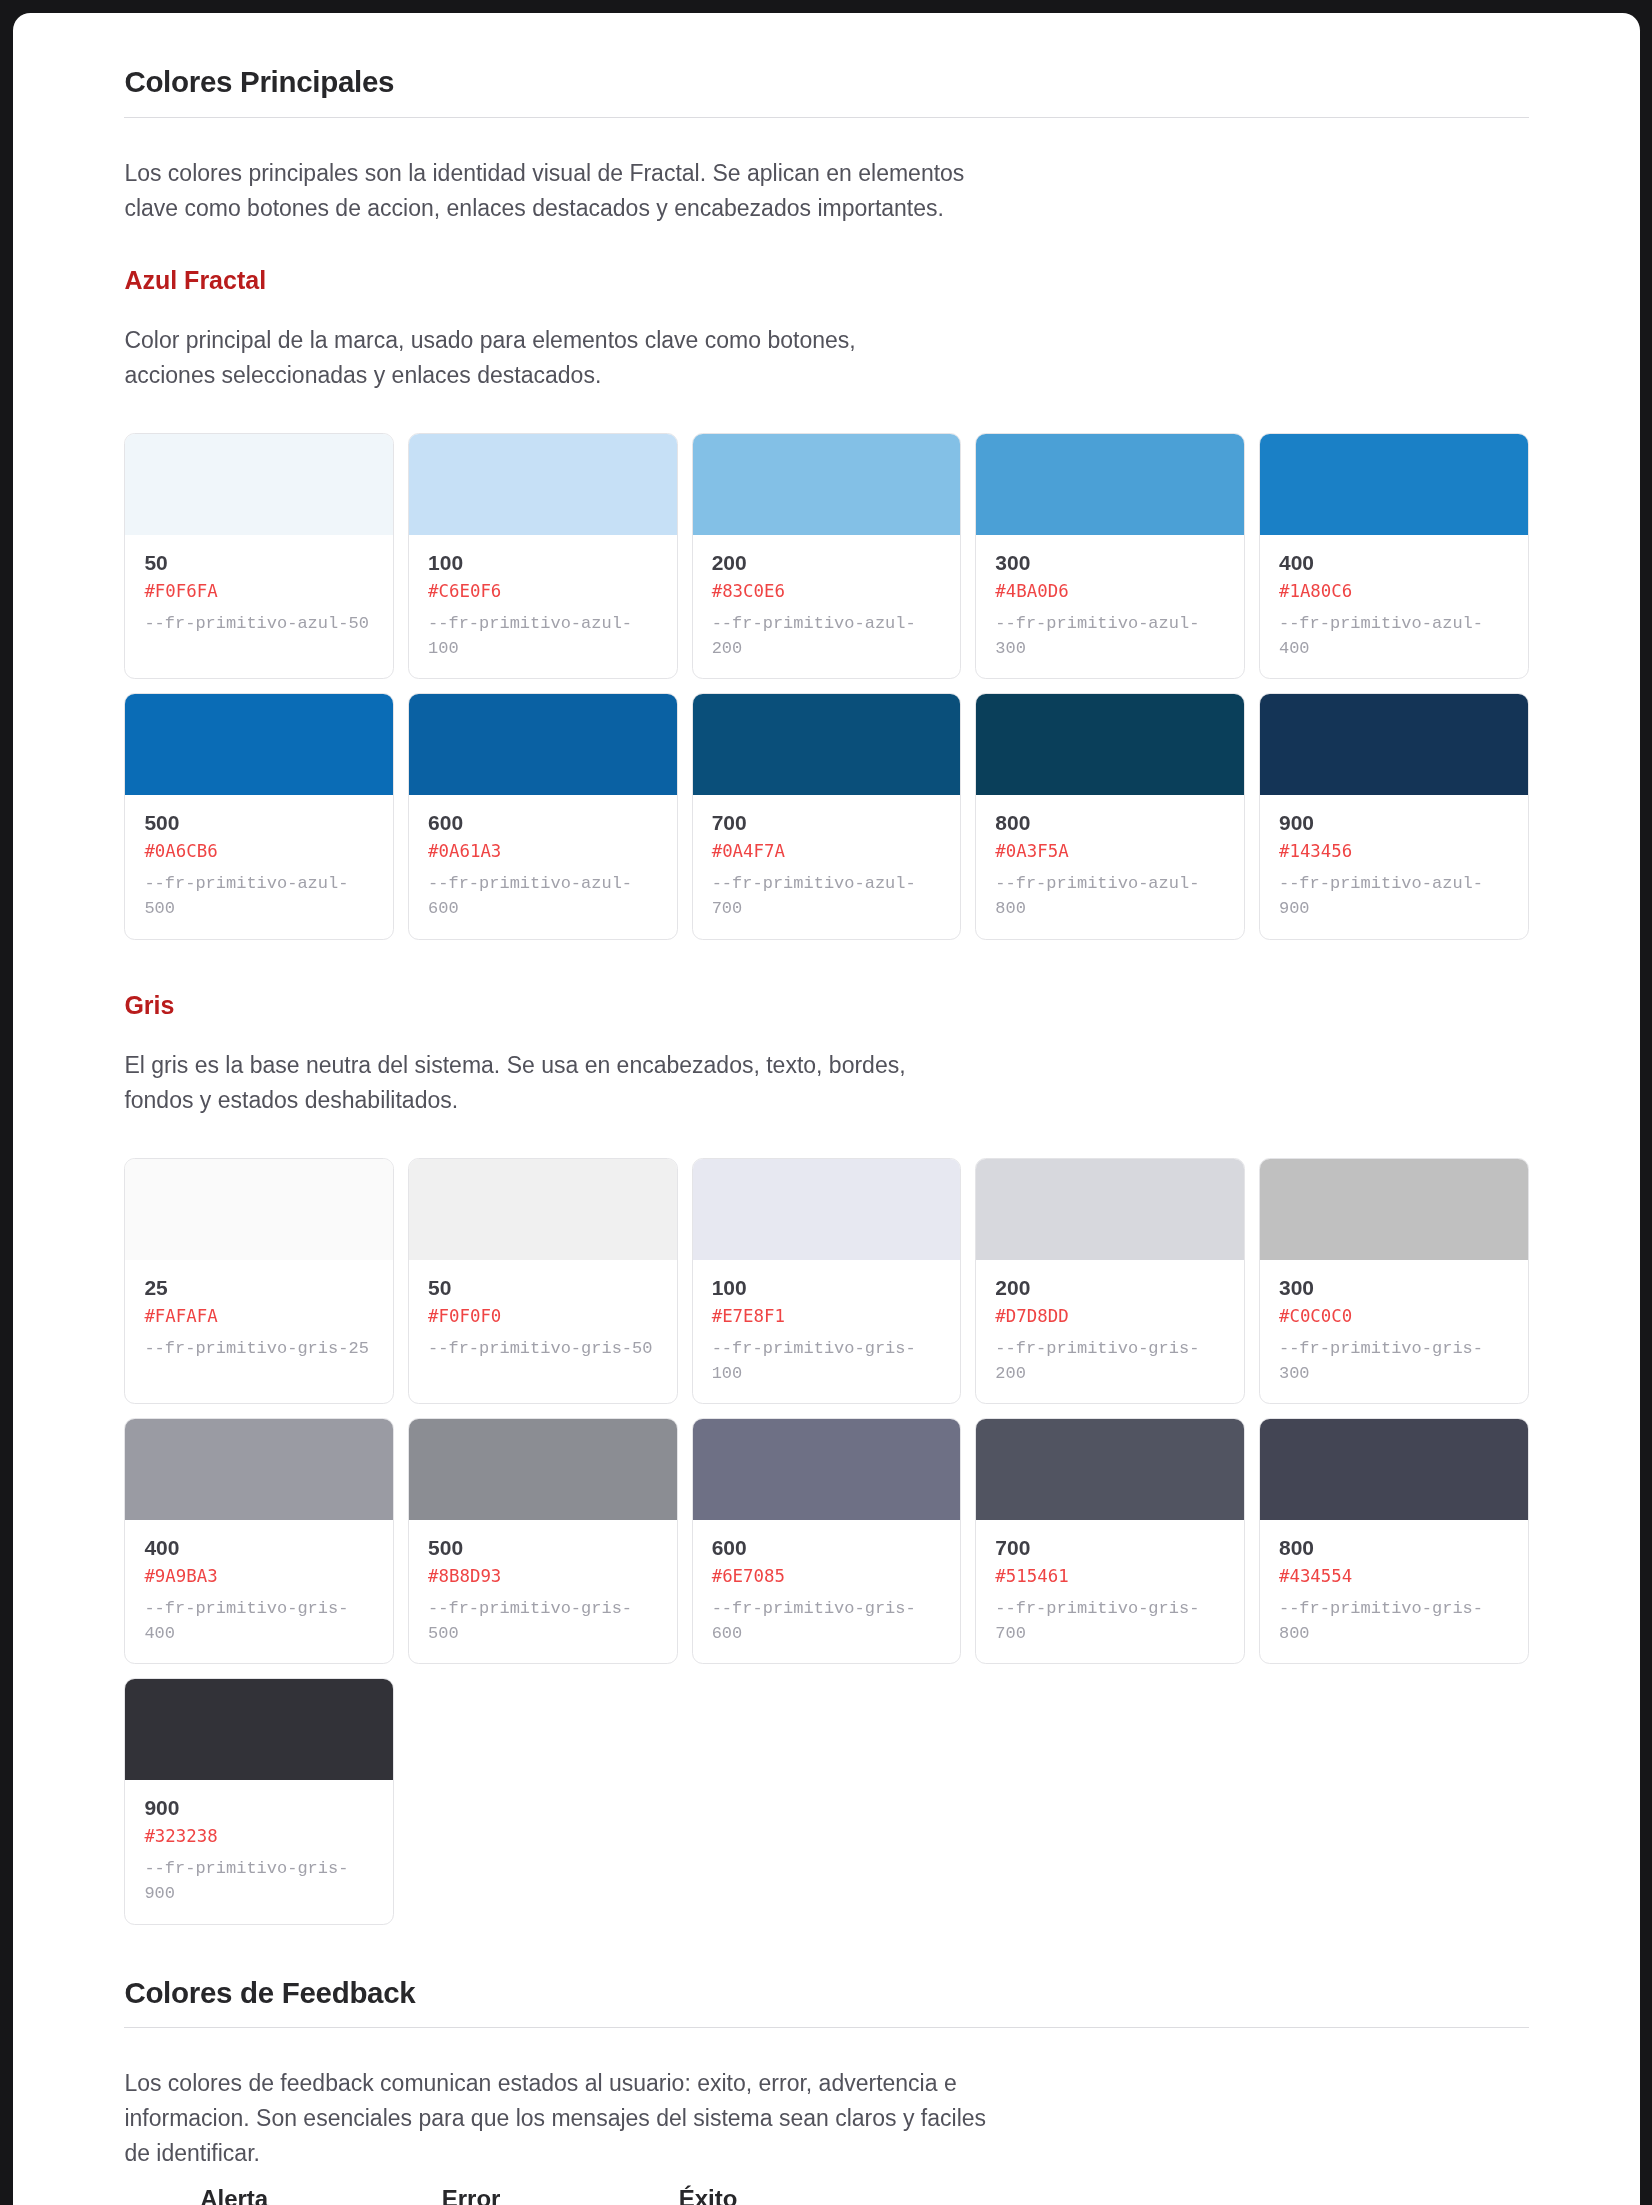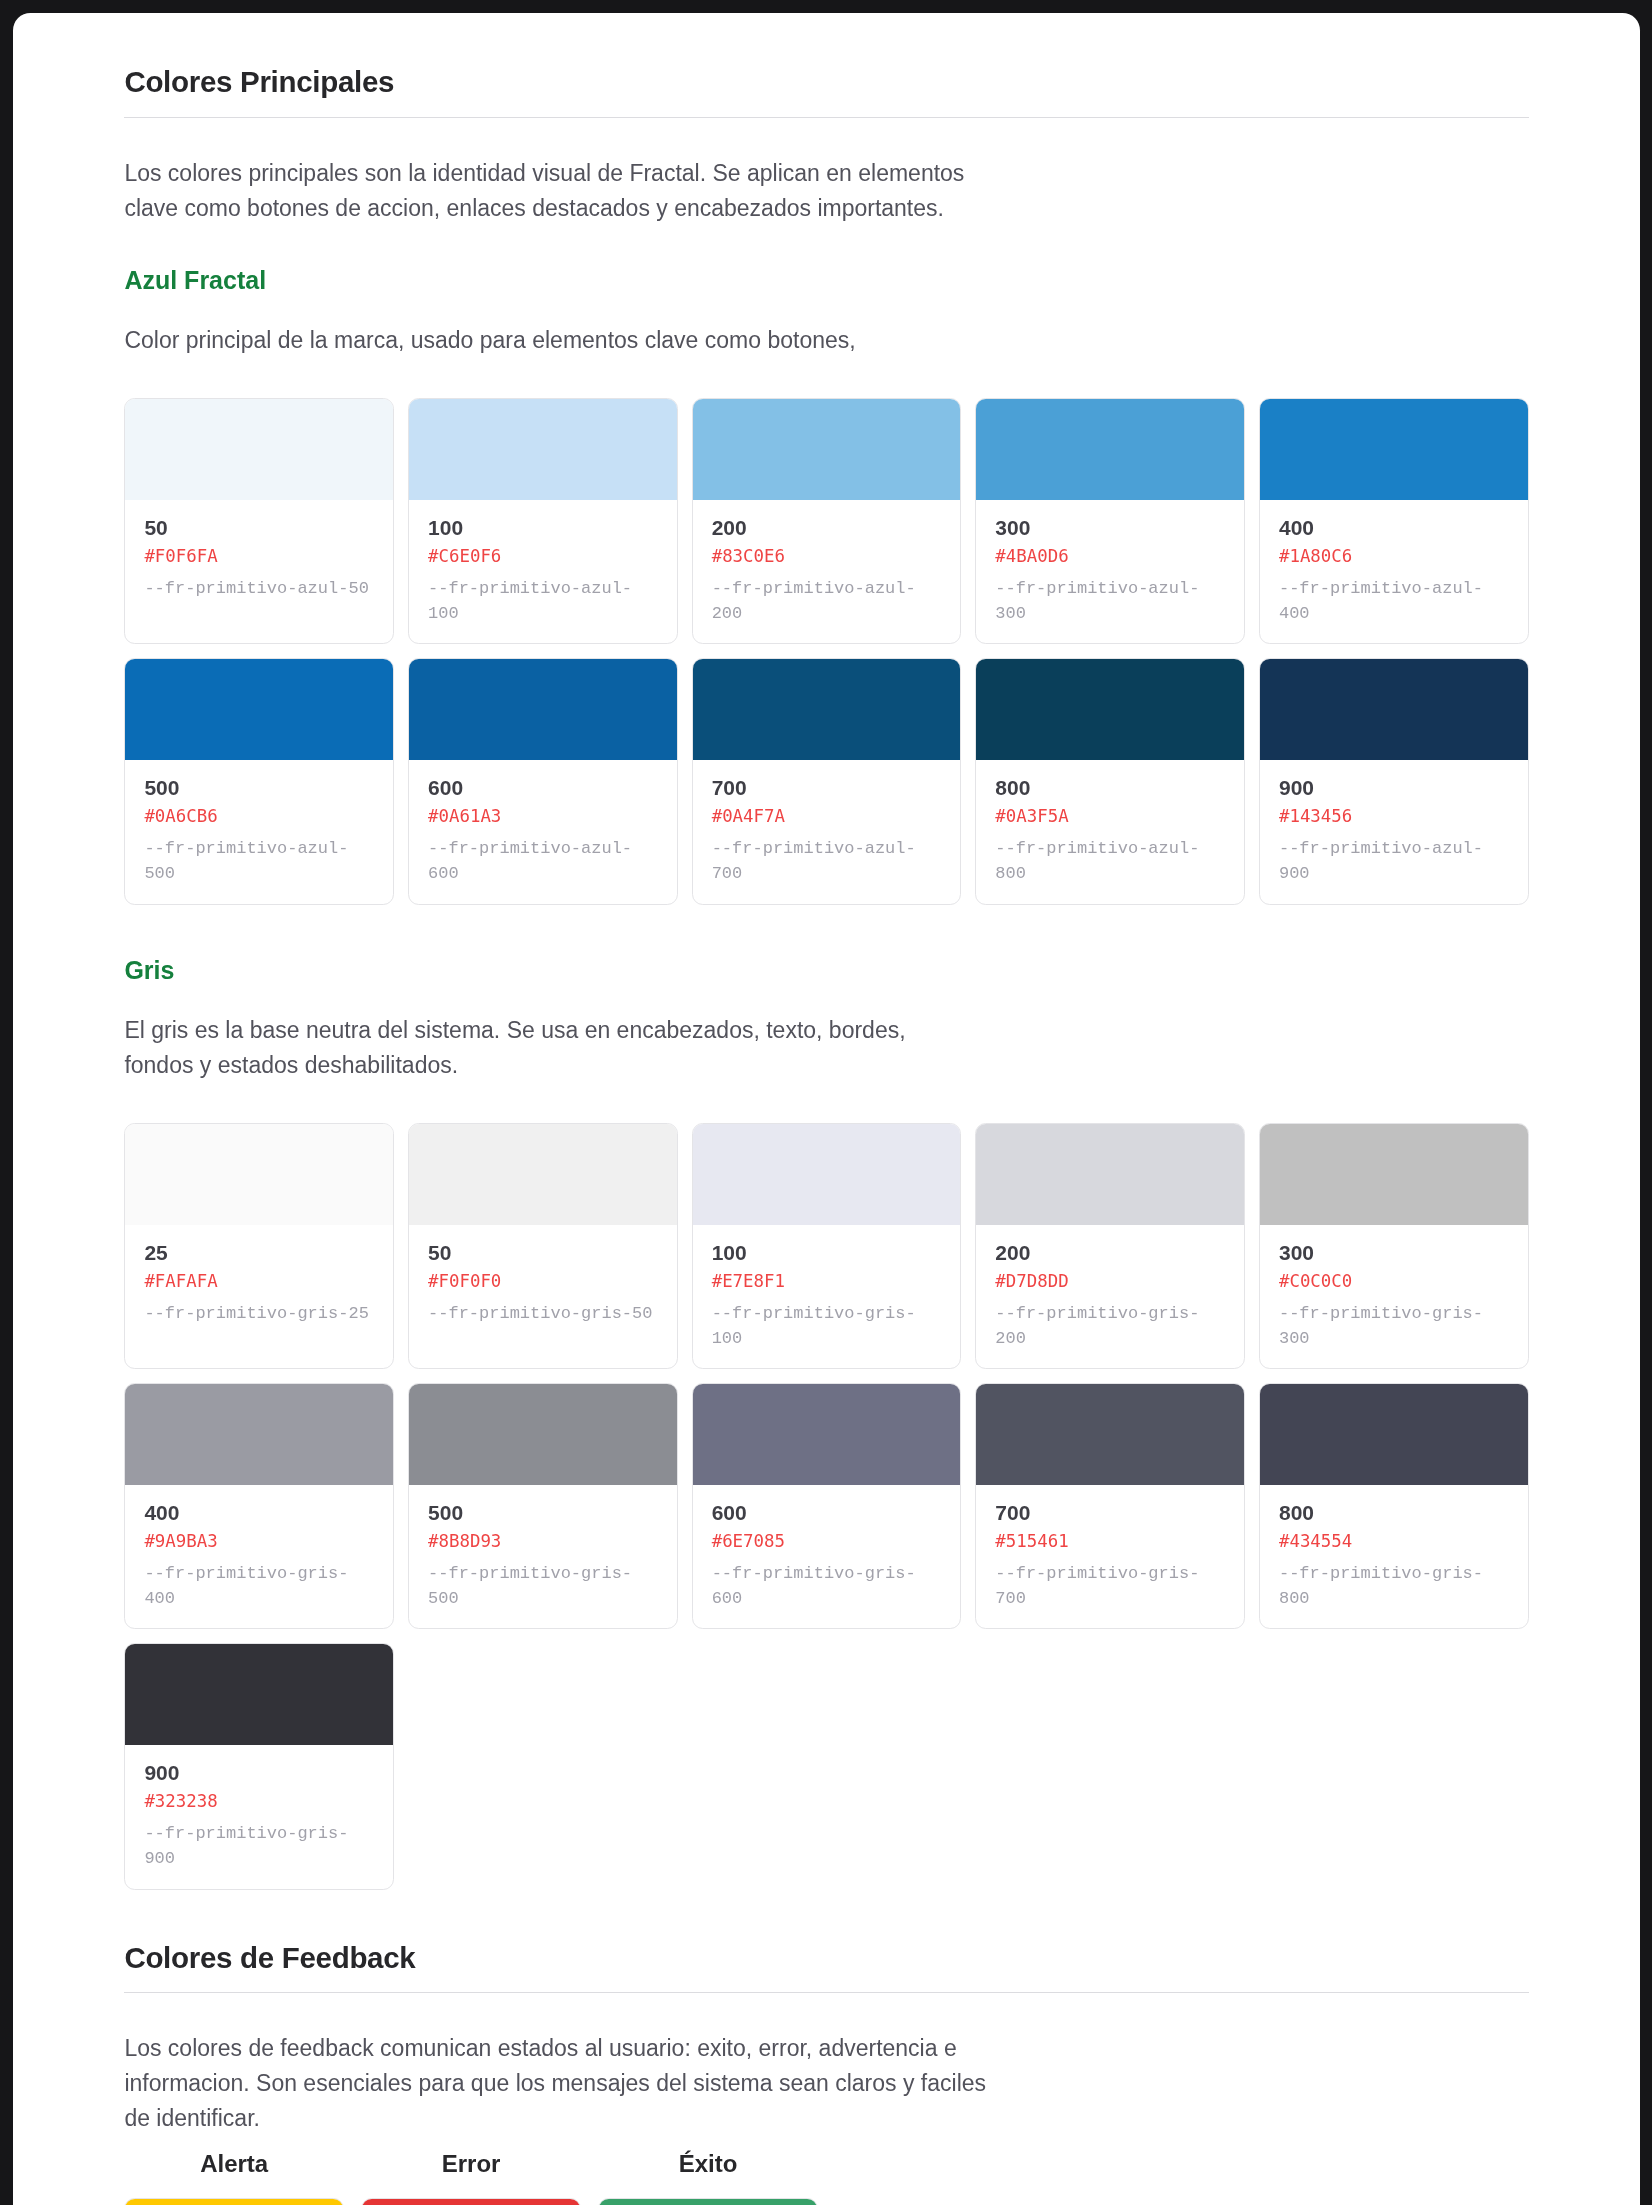--- a/index.html
+++ b/index.html
@@ -32,21 +32,21 @@
   }
   .para { margin: 0 0 40px; }
   .para-line {
     font-size: 23px;
     line-height: 35px;
     color: #52525b;
   }
   .group-title {
     font-size: 25px;
     font-weight: 700;
-    color: #15803d;
+    color: #b91c1c;
     margin: 0 0 28px;
   }
   .swatch-grid {
     display: grid;
     grid-template-columns: repeat(5, 1fr);
     gap: 14px;
     margin: 0 0 51px;
   }
   .swatch {
     border: 1.3px solid #e4e4e7;
@@ -102,20 +102,21 @@
       <h1 class="section-title">Colores Principales</h1>
       <hr class="divider">
       <div class="para">
         <div class="para-line">Los colores principales son la identidad visual de Fractal. Se aplican en elementos</div>
         <div class="para-line">clave como botones de accion, enlaces destacados y encabezados importantes.</div>
       </div>
 
       <h2 class="group-title">Azul Fractal</h2>
       <div class="para">
         <div class="para-line">Color principal de la marca, usado para elementos clave como botones,</div>
+        <div class="para-line">acciones seleccionadas y enlaces destacados.</div>
       </div>
 
       <div class="swatch-grid">
         <div class="swatch">
           <div class="swatch-color" style="background: rgb(240, 246, 250);"></div>
           <div class="swatch-info">
             <div class="swatch-weight">50</div>
             <div class="swatch-hex">#F0F6FA</div>
             <div class="swatch-var">--fr-primitivo-azul-50</div>
           </div>

